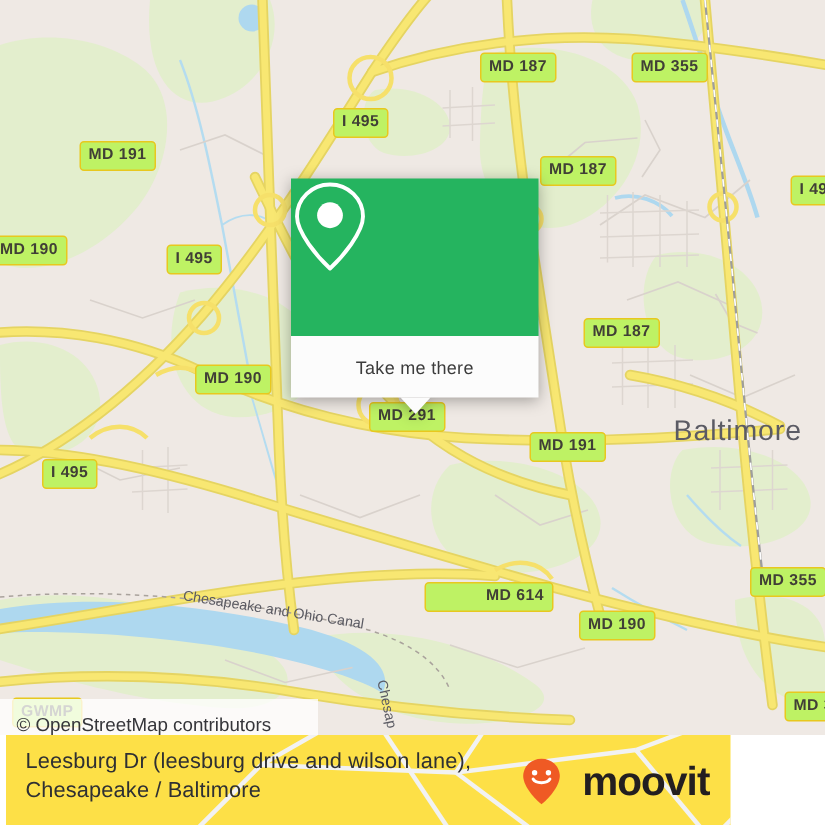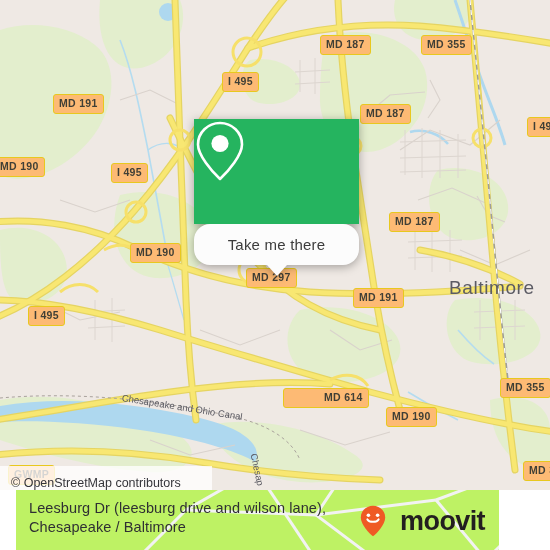--- a/index.html
+++ b/index.html
@@ -11,21 +11,21 @@
   #stage{position:relative;width:550px;height:550px;overflow:hidden;background:#fff;}
 
   
   #map{position:absolute;left:0;top:0;width:550px;height:490px;overflow:hidden;
        background:#efe9e4;}
   #map svg{position:absolute;left:0;top:0;}
 
   
   .shield{
     position:absolute;
-    background:#fdba74;
+    background:#bef264;
     border:1.5px solid #e8c81e;
     border-radius:3px;
     color:#403f36;
     font-size:10.5px;
     font-weight:bold;
     letter-spacing:.3px;
     line-height:1;
     padding:3px 5px 4px 5px;
     white-space:nowrap;
     box-sizing:border-box;
@@ -59,23 +59,22 @@
   #callout-top{
     background:#25b45f;
     height:105px;
     display:flex;align-items:center;justify-content:center;
   }
   #callout-btn{
     background:#fcfcfc;
     height:41px;
     display:flex;align-items:center;justify-content:center;
     color:#3c3c3c;
-    font-size:15px;
+    font-size:12px;
     letter-spacing:.2px;
-    border-radius:16px;
   }
   #callout-tail{
     position:absolute;left:50%;top:146px;margin-left:-10px;
     width:0;height:0;
     border-left:10px solid transparent;
     border-right:10px solid transparent;
     border-top:11px solid #fcfcfc;
   }
 
   
@@ -84,22 +83,22 @@
     height:24px;width:212px;
     background:rgba(255,255,255,.78);
     display:flex;align-items:flex-end;
     padding-left:11px;box-sizing:border-box;
     color:#35353a;font-size:12.5px;
     white-space:nowrap;
   }
 
   
   #footer{
-    position:absolute;left:16px;top:490px;width:483px;height:60px;
-    background:#bef264;overflow:hidden;
+    position:absolute;left:4px;top:490px;width:483px;height:60px;
+    background:#fde047;overflow:hidden;
   }
   #footer-watermark{position:absolute;left:0;top:-20px;opacity:1;}
   #footer-text{
     position:absolute;left:13px;top:9px;
     color:#2f3033;
     font-size:14.5px;
     line-height:19px;
     letter-spacing:.1px;
   }
   #moovit-logo{
@@ -250,21 +249,21 @@
     <div class="shield" style="left:320px;top:35px;">MD 187</div>
     <div class="shield" style="left:421px;top:35px;">MD 355</div>
     <div class="shield" style="left:222px;top:72px;">I 495</div>
     <div class="shield" style="left:527px;top:117px;">I 495</div>
     <div class="shield" style="left:53px;top:94px;">MD 191</div>
     <div class="shield" style="left:360px;top:104px;">MD 187</div>
     <div class="shield" style="left:-6px;top:157px;">MD 190</div>
     <div class="shield" style="left:111px;top:163px;">I 495</div>
     <div class="shield" style="left:389px;top:212px;">MD 187</div>
     <div class="shield" style="left:130px;top:243px;">MD 190</div>
-    <div class="shield" style="left:246px;top:268px;">MD 297</div>
+    <div class="shield" style="left:246px;top:268px;">MD 291</div>
     <div class="shield" style="left:353px;top:288px;">MD 191</div>
     <div class="shield" style="left:28px;top:306px;">I 495</div>
     <div class="shield" style="left:500px;top:378px;">MD 355</div>
     <div class="shield" style="left:283px;top:388px;padding-left:40px;">MD 614</div>
     <div class="shield" style="left:386px;top:407px;">MD 190</div>
     <div class="shield" style="left:8px;top:440px;margin-top:25px;">GWMP</div>
     <div class="shield" style="left:523px;top:461px;">MD 355</div>
 
     <div id="callout">
       <div id="callout-top">

